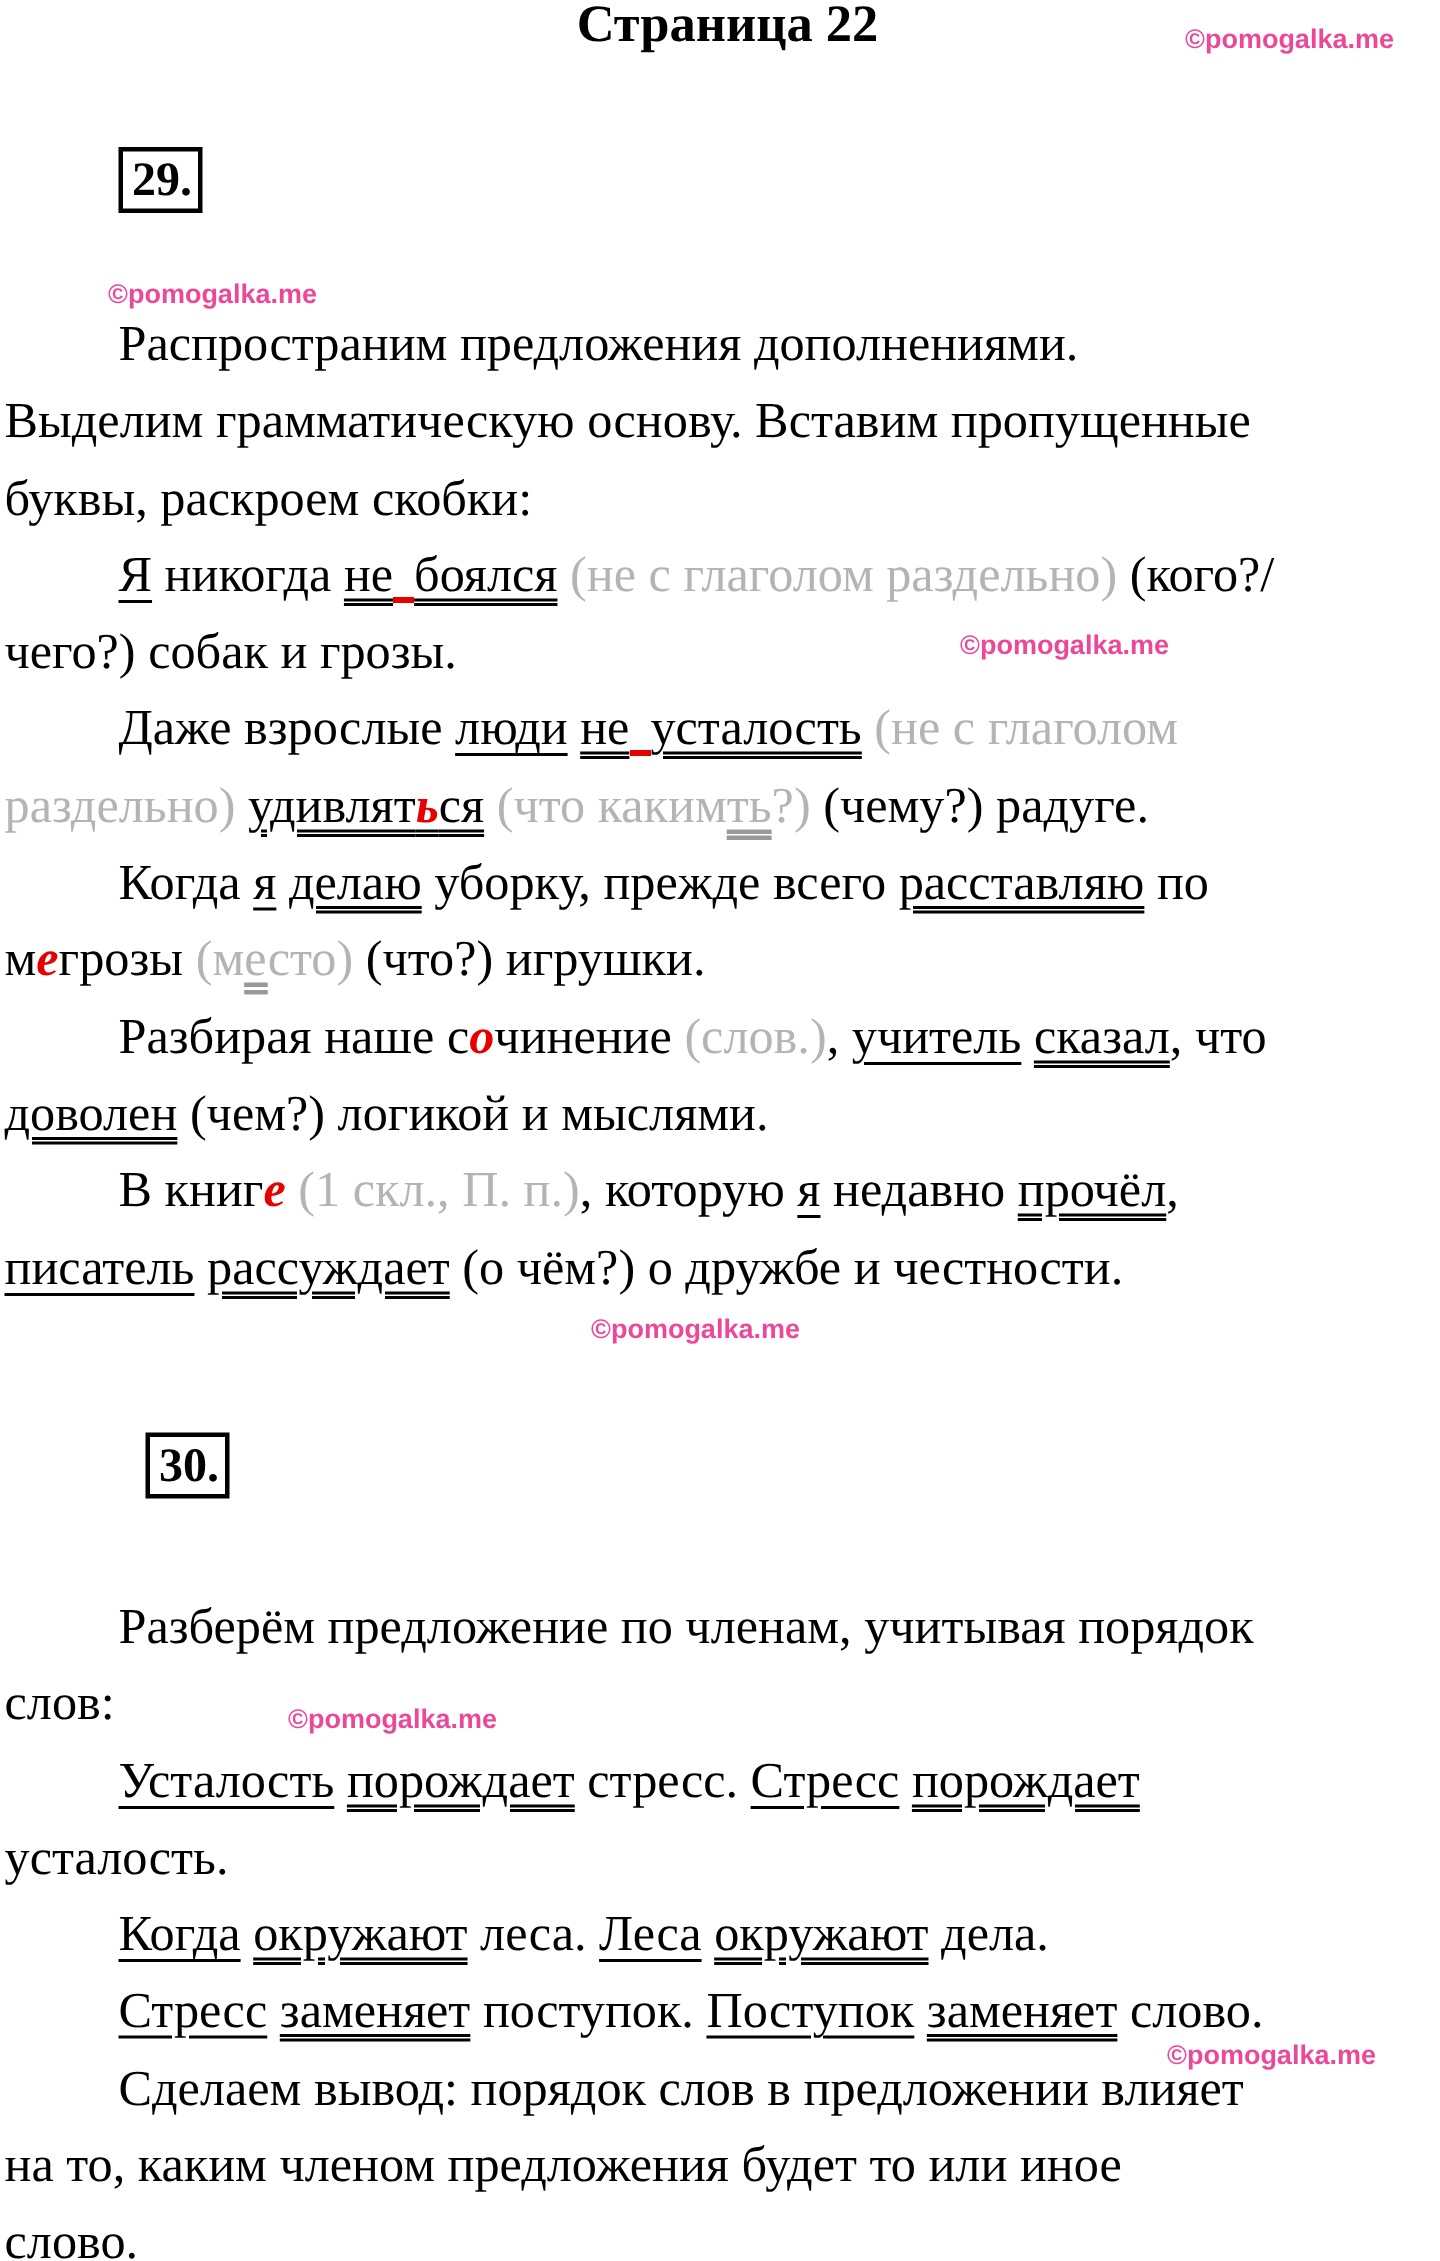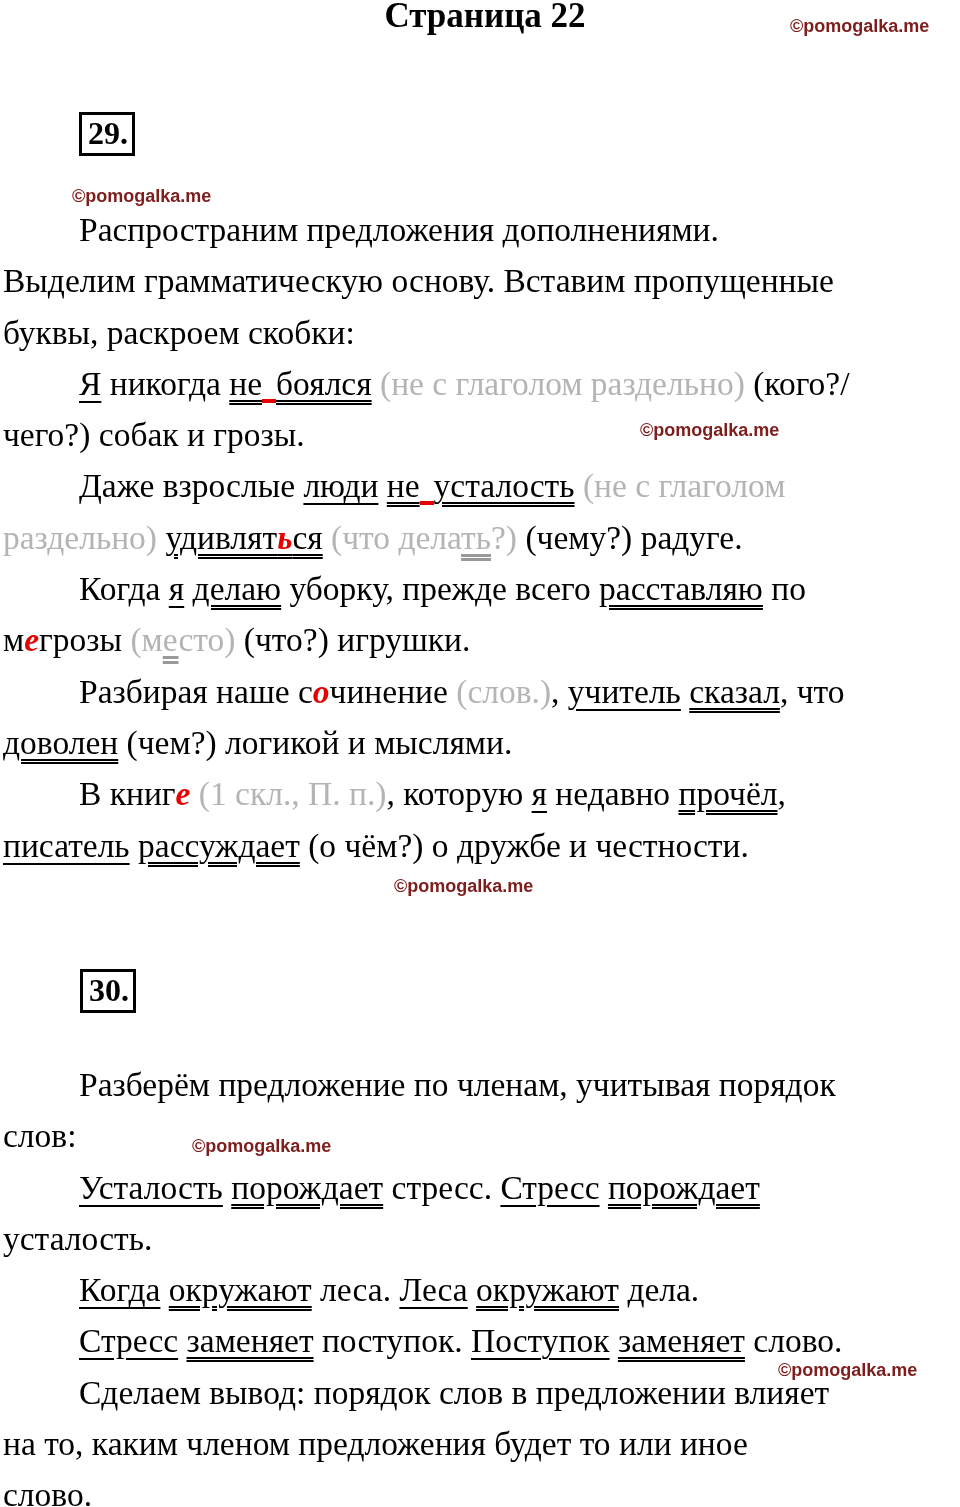--- a/index.html
+++ b/index.html
@@ -7,25 +7,25 @@
     width: 960px; height: 1507px; position: relative; overflow: hidden;
     font-family: "Liberation Serif", "DejaVu Serif", serif;
     color: #000;
   }
   .title {
     position: absolute; top: -6px; left: 0; width: 970px; text-align: center;
     font-size: 35px; font-weight: bold; line-height: 44px;
   }
   .wm {
     position: absolute; font-family: "Liberation Sans", "DejaVu Sans", sans-serif;
-    font-weight: bold; font-size: 18px; color: #7f1d1d; white-space: nowrap;
+    font-weight: bold; font-size: 18px; color: #ec4899; white-space: nowrap;
   }
   .num {
     position: absolute; border: 3px solid #000; font-weight: bold;
-    font-size: 32px; line-height: 36px; padding: 0 4px 0 6px; height: 38px; margin-top: 14px;
+    font-size: 32px; line-height: 36px; padding: 0 4px 0 6px; height: 38px;
   }
   .para {
     position: absolute; left: 3px; width: 960px;
     font-size: 33.5px; line-height: 51.3px; white-space: nowrap;
   }
   .line { display: block; height: 51.3px; }
   .ind { padding-left: 76px; }
   .grey { color: #b4b4b4; margin-top: 10px; }
   .red { color: #e60000; font-style: italic; font-weight: bold; }
   .s { text-decoration: underline; text-decoration-thickness: 2px; text-underline-offset: 6px; }
@@ -44,36 +44,36 @@
 
 <div class="para" style="top:204px;">
   <span class="line ind">Распространим предложения дополнениями.</span>
   <span class="line">Выделим грамматическую основу. Вставим пропущенные</span>
   <span class="line">буквы, раскроем скобки:</span>
 
   <span class="line ind"><span class="s">Я</span><span> никогда </span><span class="p"><span>не</span><span class="gap"></span><span>боялся</span></span><span class="grey"> (не с глаголом раздельно) </span><span>(кого?/</span></span>
   <span class="line"><span>чего?) собак и грозы.</span></span>
 
   <span class="line ind"><span>Даже взрослые </span><span class="s">люди</span><span> </span><span class="p"><span>не</span><span class="gap"></span><span>усталость</span></span><span class="grey"> (не с глаголом</span></span>
-  <span class="line"><span class="grey">раздельно) </span><span class="p"><span>удивлят</span><span class="red">ь</span><span>ся</span></span><span class="grey"><span> (что дела</span><span class="gp">ть</span><span>?) </span></span><span>(чему?) радуге.</span></span>
+  <span class="line"><span class="grey">раздельно) </span><span class="p"><span>удивлят</span><span class="red">ь</span><span>ся</span></span><span class="grey"><span> (что каким</span><span class="gp">ть</span><span>?) </span></span><span>(чему?) радуге.</span></span>
 
   <span class="line ind"><span>Когда </span><span class="s">я</span><span> </span><span class="p">делаю</span><span> уборку, прежде всего </span><span class="p">расставляю</span><span> по</span></span>
   <span class="line"><span>м</span><span class="red">е</span><span>грозы</span><span class="grey"><span> (м</span><span class="gp">е</span><span>сто) </span></span><span>(что?) игрушки.</span></span>
 
   <span class="line ind"><span>Разбирая наше с</span><span class="red">о</span><span>чинение</span><span class="grey"> (слов.)</span><span>, </span><span class="s">учитель</span><span> </span><span class="p">сказал</span><span>, что</span></span>
   <span class="line"><span class="p">доволен</span><span> (чем?) логикой и мыслями.</span></span>
 
   <span class="line ind"><span>В книг</span><span class="red">е</span><span class="grey"> (1 скл., П. п.)</span><span>, которую </span><span class="s">я</span><span> недавно </span><span class="p">прочёл</span><span>,</span></span>
   <span class="line"><span class="s">писатель</span><span> </span><span class="p">рассуждает</span><span> (о чём?) о дружбе и честности.</span></span>
 </div>
 
 <div class="wm" style="top:876px;left:394px;">©pomogalka.me</div>
 <div class="wm" style="top:420px;left:640px;">©pomogalka.me</div>
 
-<div class="num" style="top:955px;left:80px;">30.</div>
+<div class="num" style="top:955px;left:97px;">30.</div>
 
 <div class="para" style="top:1059px;">
   <span class="line ind">Разберём предложение по членам, учитывая порядок</span>
   <span class="line">слов:</span>
   <span class="line ind"><span class="s">Усталость</span> <span class="p">порождает</span><span> стресс. </span><span class="s">Стресс</span> <span class="p">порождает</span></span>
   <span class="line">усталость.</span>
   <span class="line ind"><span class="s">Когда</span> <span class="p">окружают</span><span> леса. </span><span class="s">Леса</span> <span class="p">окружают</span><span> дела.</span></span>
   <span class="line ind"><span class="s">Стресс</span> <span class="p">заменяет</span><span> поступок. </span><span class="s">Поступок</span> <span class="p">заменяет</span><span> слово.</span></span>
   <span class="line ind">Сделаем вывод: порядок слов в предложении влияет</span>
   <span class="line">на то, каким членом предложения будет то или иное</span>

